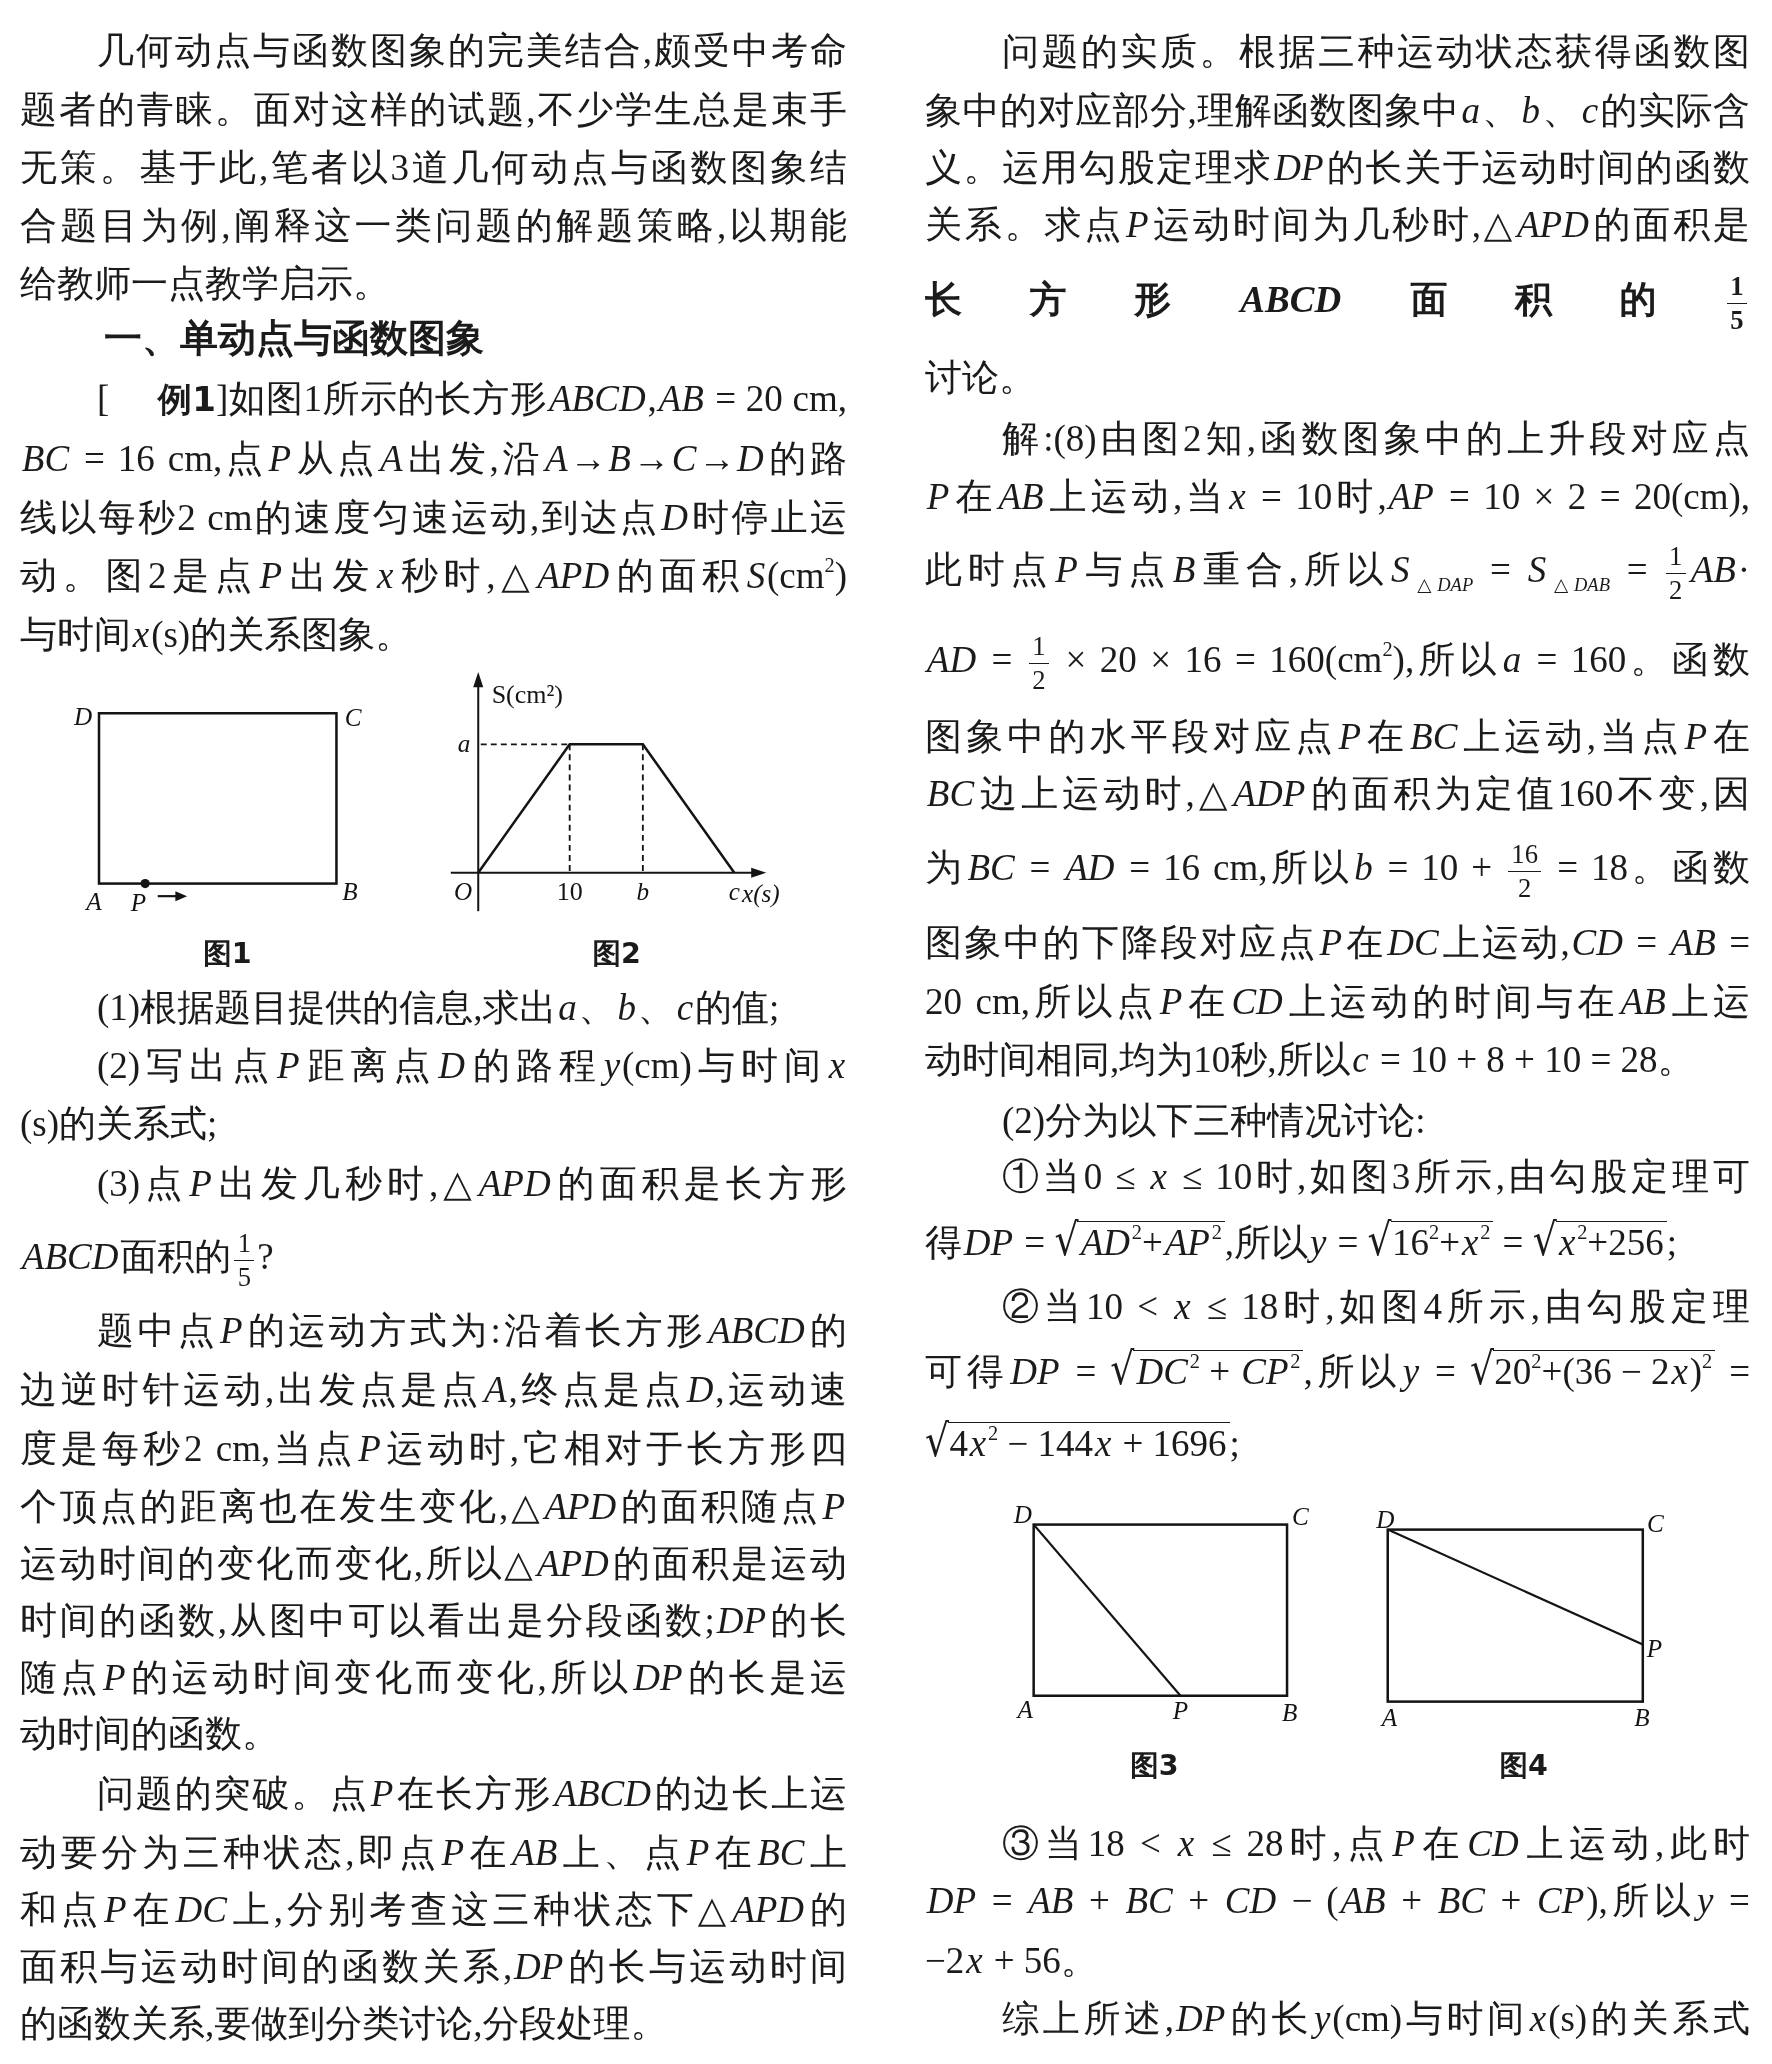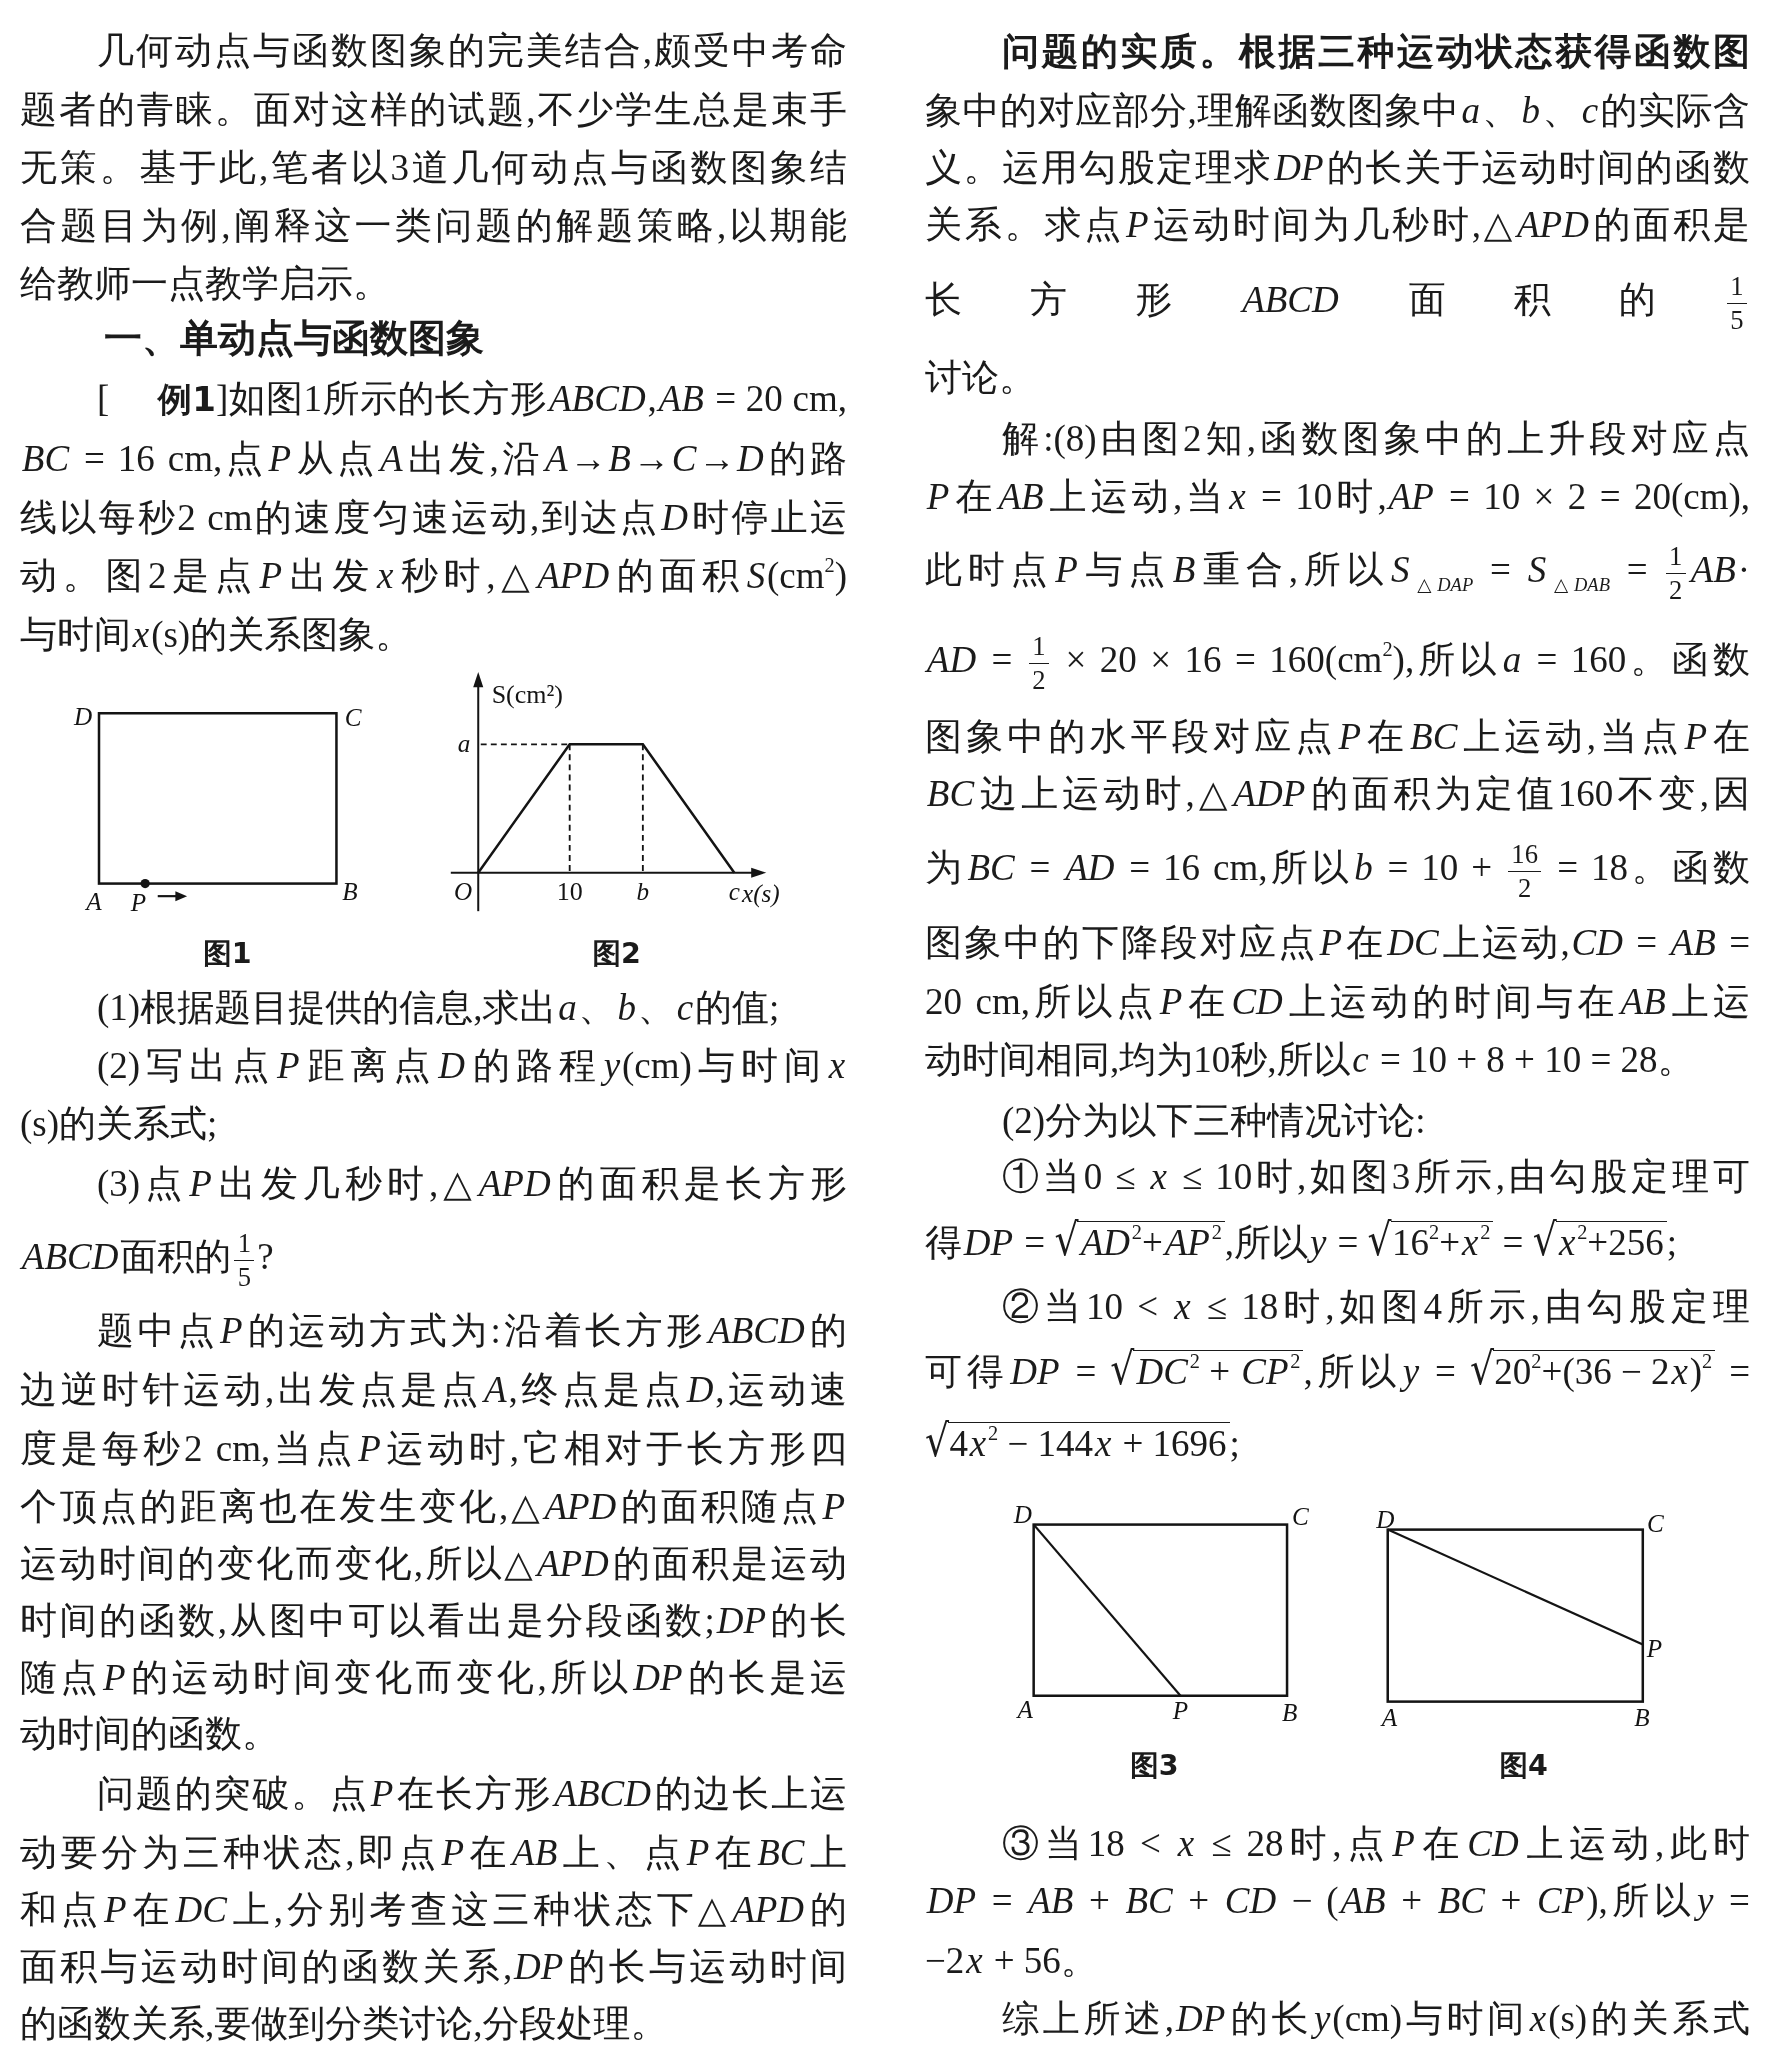--- a/index.html
+++ b/index.html
@@ -129,25 +129,25 @@
       <div class="para body">
         <div class="line first full" style="left: 20px; width: 827px; top: 1769px;"><span class="t">问题的突破。点</span><span class="v">P</span><span class="t">在长方形</span><span class="v">ABCD</span><span class="t">的边长上运</span></div>
         <div class="line full" style="left: 20px; width: 827px; top: 1828px;"><span class="t">动要分为三种状态,即点</span><span class="v">P</span><span class="t">在</span><span class="v">AB</span><span class="t">上、点</span><span class="v">P</span><span class="t">在</span><span class="v">BC</span><span class="t">上</span></div>
         <div class="line full" style="left: 20px; width: 827px; top: 1885px;"><span class="t">和点</span><span class="v">P</span><span class="t">在</span><span class="v">DC</span><span class="t">上,分别考查这三种状态下△</span><span class="v">APD</span><span class="t">的</span></div>
         <div class="line full" style="left: 20px; width: 827px; top: 1942px;"><span class="t">面积与运动时间的函数关系,</span><span class="v">DP</span><span class="t">的长与运动时间</span></div>
         <div class="line" style="left: 20px; width: 827px; top: 1999px;"><span class="t">的函数关系,要做到分类讨论,分段处理。</span></div>
       </div>
     </div>
   <div id="right-column">
       <div class="para body">
-        <div class="line first full" style="left: 925px; width: 825px; top: 27px; font-weight: bold;"><span class="t">问题的实质。根据三种运动状态获得函数图</span></div>
+        <div class="line first full" style="left: 925px; width: 825px; top: 27px;"><span class="t">问题的实质。根据三种运动状态获得函数图</span></div>
         <div class="line full" style="left: 925px; width: 825px; top: 86px;"><span class="t">象中的对应部分,理解函数图象中</span><span class="v">a</span><span class="t">、</span><span class="v">b</span><span class="t">、</span><span class="v">c</span><span class="t">的实际含</span></div>
         <div class="line full" style="left: 925px; width: 825px; top: 143px;"><span class="t">义。运用勾股定理求</span><span class="v">DP</span><span class="t">的长关于运动时间的函数</span></div>
         <div class="line full" style="left: 925px; width: 825px; top: 200px;"><span class="t">关系。求点</span><span class="v">P</span><span class="t">运动时间为几秒时,△</span><span class="v">APD</span><span class="t">的面积是</span></div>
-        <div class="line full" style="left: 925px; width: 825px; top: 275px;"><span class="t">长方形</span><span class="v">ABCD</span><span class="t">面积的</span><span class="frac">
+        <div class="line full" style="left: 925px; width: 825px; top: 275px; font-weight: bold;"><span class="t">长方形</span><span class="v">ABCD</span><span class="t">面积的</span><span class="frac">
             <span class="num">1</span>
             <span class="bar"></span>
             <span class="den">5</span>
           </span></div>
         <div class="line" style="left: 925px; width: 825px; top: 353px;"><span class="t">讨论。</span></div>
       </div>
       <div class="para body">
         <div class="line first full" style="left: 925px; width: 825px; top: 414px;"><span class="t">解:(8)由图2知,函数图象中的上升段对应点</span></div>
         <div class="line full" style="left: 925px; width: 825px; top: 472px;"><span class="v">P</span><span class="t">在</span><span class="v">AB</span><span class="t">上运动,当</span><span class="v">x</span><span class="t"> = 10时,</span><span class="v">AP</span><span class="t"> = 10 × 2 = 20(cm),</span></div>
         <div class="line full" style="left: 925px; width: 825px; top: 545px;"><span class="t">此时点</span><span class="v">P</span><span class="t">与点</span><span class="v">B</span><span class="t">重合,所以</span><span class="v">S</span><span class="sub">△DAP</span><span class="t"> = </span><span class="v">S</span><span class="sub">△DAB</span><span class="t"> = </span><span class="frac">

